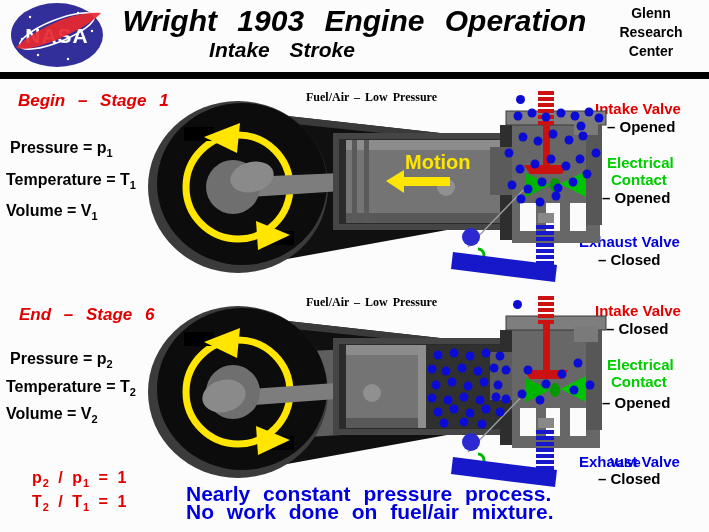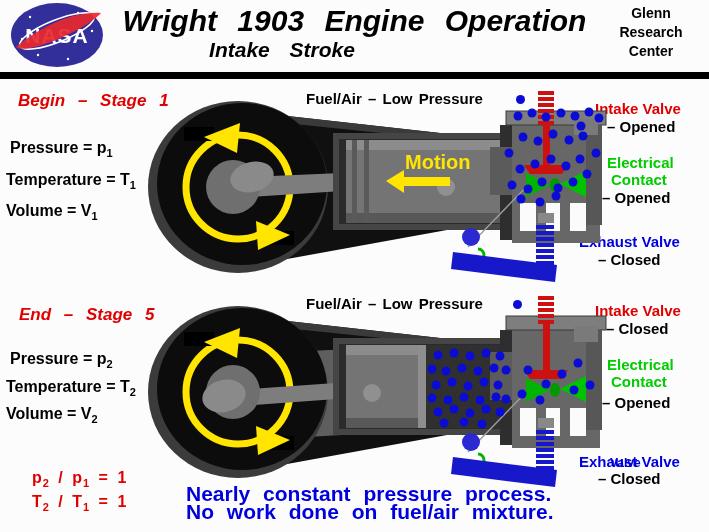--- a/index.html
+++ b/index.html
@@ -12,21 +12,21 @@
   #org{right:8px;top:4px;width:100px;text-align:center;font-weight:bold;font-size:14px;line-height:19px;color:#000;}
   #rule{left:0;top:72px;width:709px;height:7px;background:#000;}
   
   .lbl{position:absolute;font-weight:bold;font-size:16px;color:#000;white-space:nowrap;}
   .red{color:#e10000;}
   .green{color:#00cc00;}
   .blue{color:#0000dd;}
   .italic{font-style:italic;}
   .stage-heading{font-size:17px;word-spacing:8px;}
   .sub{font-size:11px;position:relative;top:4px;font-weight:bold;}
-  .fuel{font-size:15px;word-spacing:2px;}
+  .fuel{font-size:12px;word-spacing:2px;font-family:Liberation Serif, serif;}
   .dot{position:absolute;width:9px;height:9px;border-radius:50%;background:#0b0bd6;}
   .note{font-size:21px;word-spacing:7px;color:#0000dd;font-weight:bold;}
   .eq{font-size:16px;word-spacing:3px;color:#e10000;font-weight:bold;letter-spacing:1px;}
   svg{position:absolute;}
   svg text{font-family:"Liberation Sans",sans-serif;}
 </style>
 </head>
 <body>
 
 <div id="page">
@@ -172,21 +172,21 @@
         <circle cx="420" cy="103" r="4.5"></circle>
         <circle cx="435" cy="97" r="4.5"></circle>
       <circle cx="449" cy="89" r="4.5"></circle>
         <circle cx="383" cy="114" r="4.5"></circle>
         <circle cx="402" cy="117" r="4.5"></circle>
       <circle cx="418" cy="111" r="4.5"></circle>
         <circle cx="443" cy="41" r="4.5"></circle>
     </g>
   </svg>
 
-  <div class="lbl red italic stage-heading" style="left:19px;top:305px">End – Stage 5</div>
+  <div class="lbl red italic stage-heading" style="left:19px;top:305px">End – Stage 6</div>
   <div class="lbl" style="left:10px;top:350px"><span>Pressure = p</span><span class="sub">2</span></div>
   <div class="lbl" style="left:6px;top:378px"><span>Temperature = T</span><span class="sub">2</span></div>
   <div class="lbl" style="left:6px;top:405px"><span>Volume = V</span><span class="sub">2</span></div>
   <div class="lbl fuel" style="left:306px;top:295px">Fuel/Air – Low Pressure</div>
   <div class="dot" style="left:513px;top:300px"></div>
 
   <div class="lbl red" style="left:595px;top:302px;font-size:15px">Intake Valve</div>
   <div class="lbl" style="left:606px;top:320px;font-size:15px">– Closed</div>
   <div class="lbl green" style="left:607px;top:356px;font-size:15px">Electrical</div>
   <div class="lbl green" style="left:611px;top:373px;font-size:15px">Contact</div>

